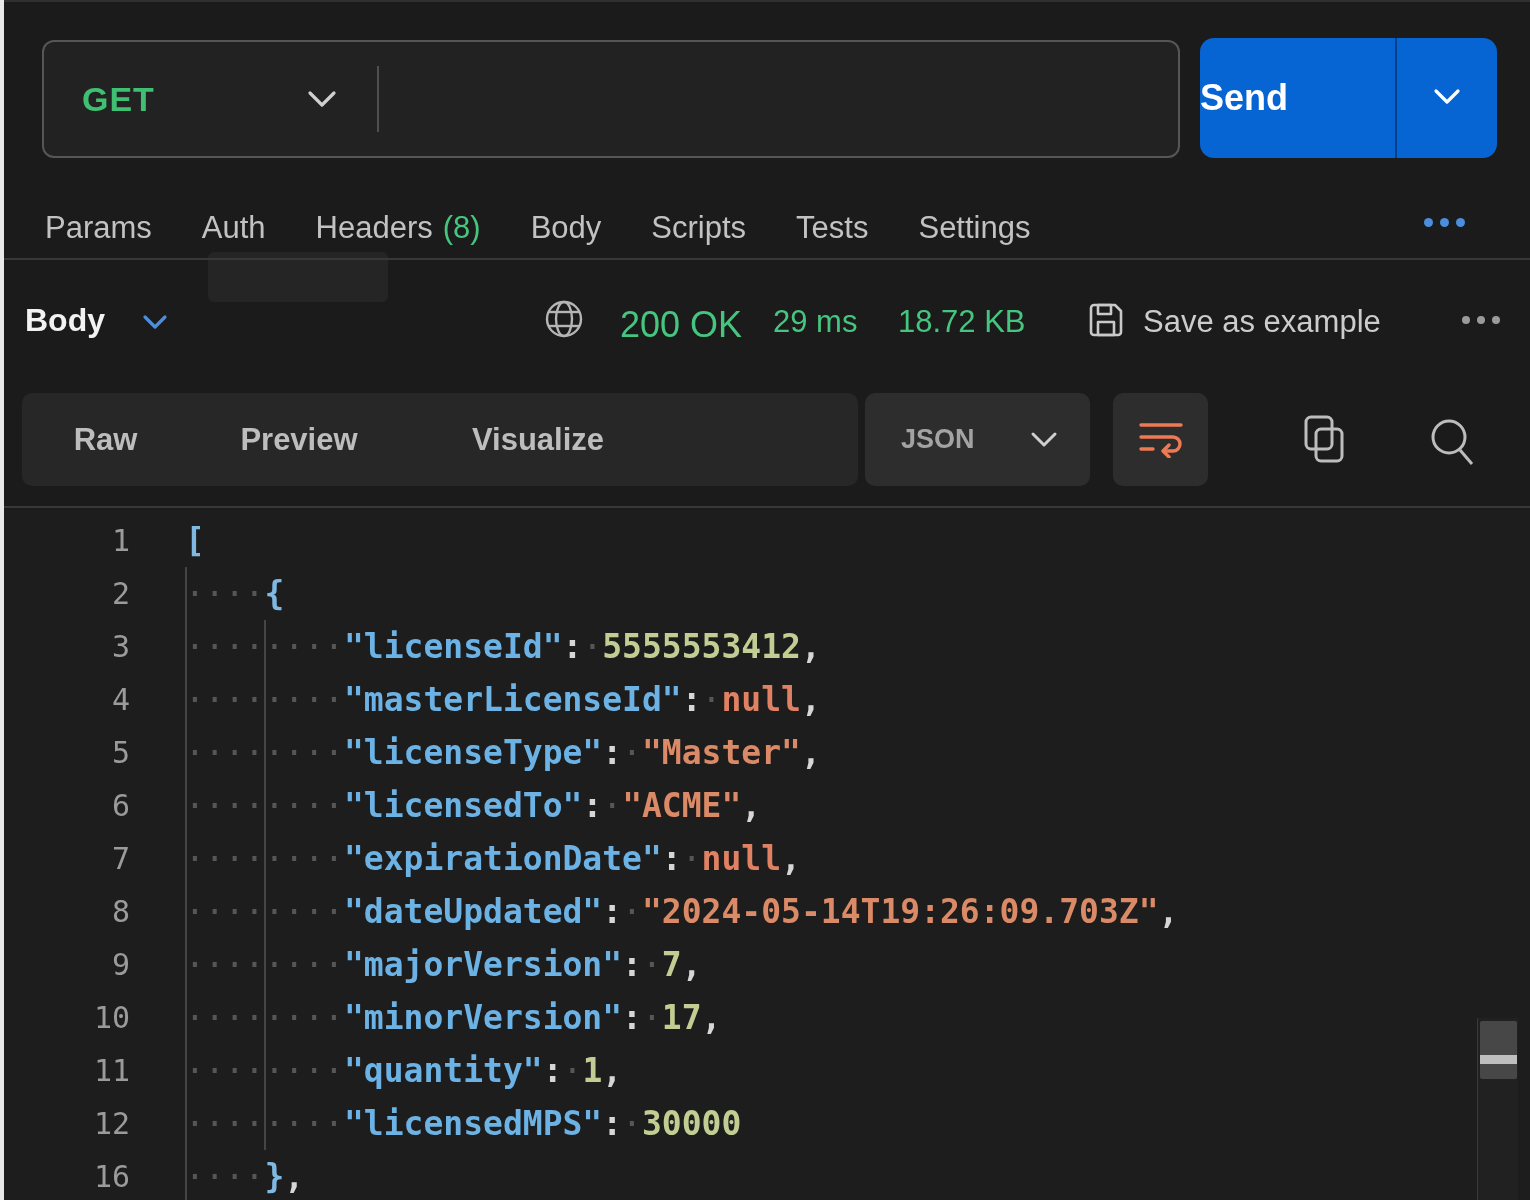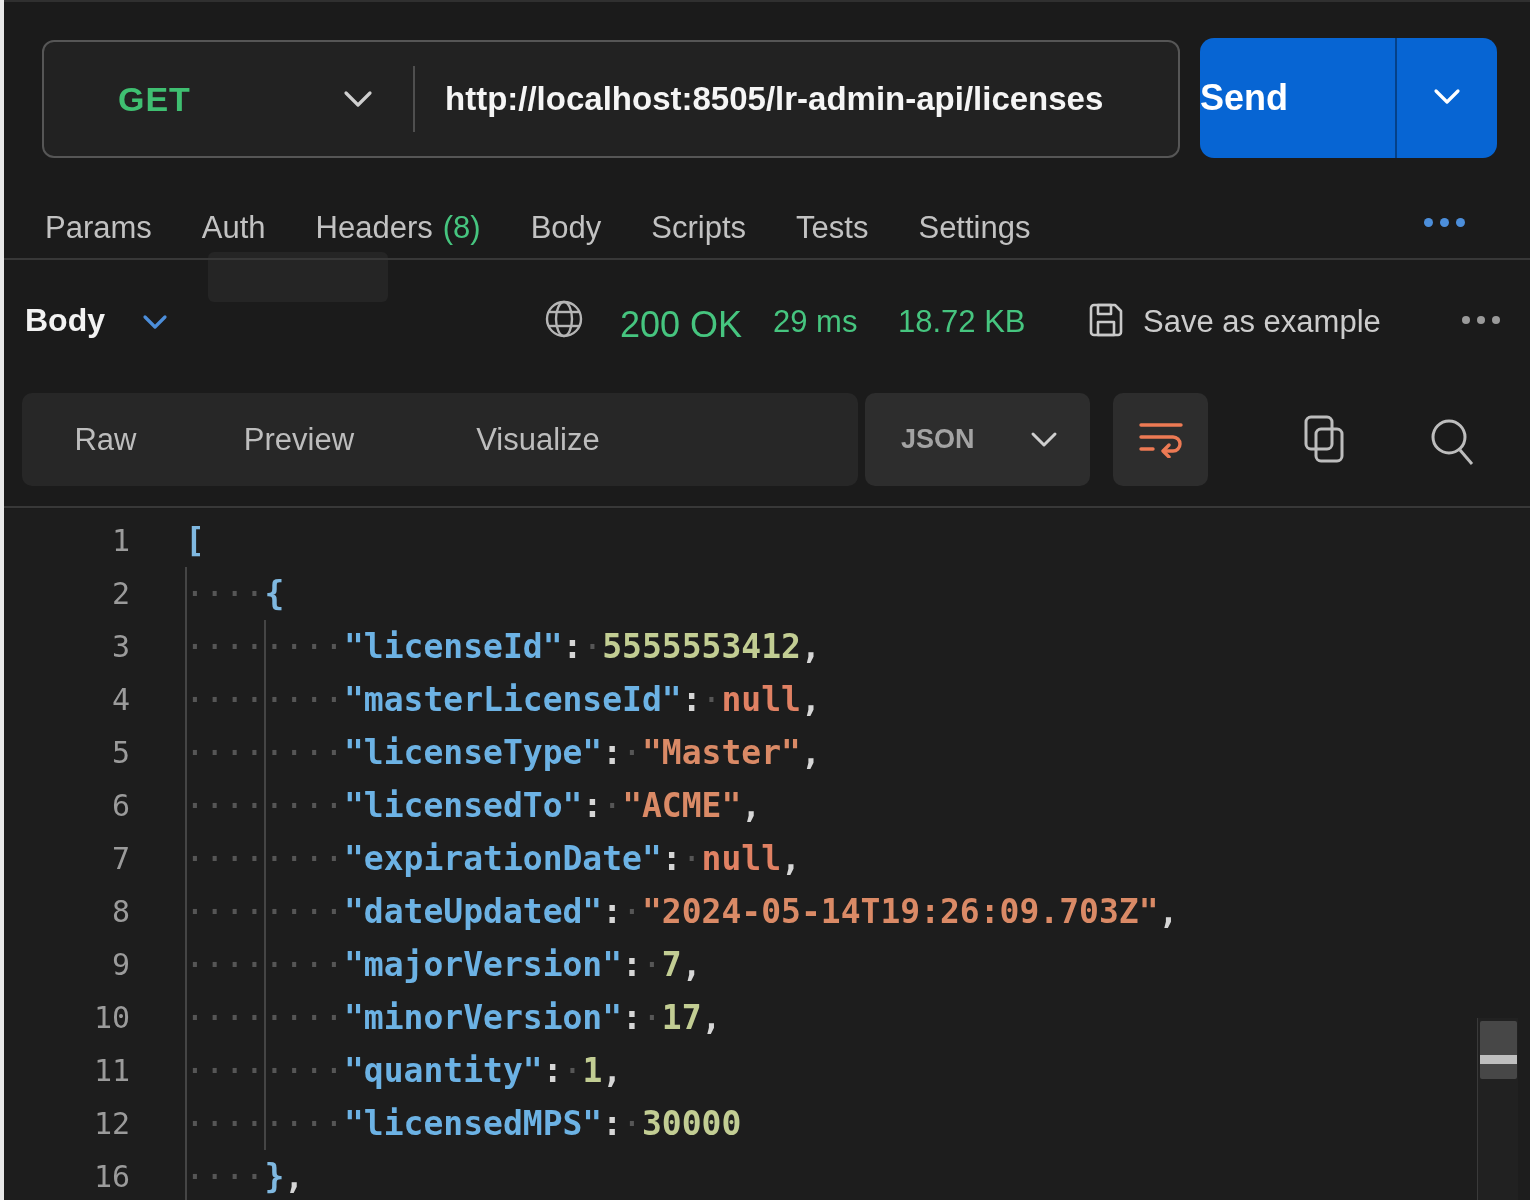--- a/index.html
+++ b/index.html
@@ -11,21 +11,21 @@
     overflow: hidden;
     color: #e0e0e0;
   }
   
   .edge-left  { position:absolute; left:0; top:0; width:4px; height:1200px; background:#e9e9e9; z-index:60; }
   .edge-top   { position:absolute; left:0; top:0; width:1530px; height:2px; background:#303030; z-index:59; }
 
   
   .request-bar { position:absolute; left:42px; top:40px; width:1138px; height:118px;
     border:2px solid var(--panel-border,#565656); border-radius:12px; background:#222222;
-    display:flex; align-items:center;padding-left:36px; }
+    display:flex; align-items:center; }
   .method-select { width:333px; height:100%; display:flex; align-items:center; cursor:pointer; position:relative; }
   .method-label { margin-left:38px; font-size:34px; font-weight:700; letter-spacing:1px; color:var(--method-green,#3fbf71); }
   .method-chevron { position:absolute; right:40px; color:#cfcfcf; display:flex; }
   .bar-divider { width:2px; height:66px; background:#4f4f4f; flex:none; }
   .url-input { flex:1; height:100%; background:transparent; border:none; outline:none;
     color:#f5f5f5; font-size:33px; font-weight:700; font-family:"Liberation Sans",sans-serif; padding-left:30px; }
 
   .send-split { position:absolute; left:1200px; top:38px; width:297px; height:120px;
     border-radius:14px; overflow:hidden; display:flex; background:var(--send-blue,#0765d3); }
   .send-main { width:195px; height:100%; display:flex; align-items:center; 
@@ -54,21 +54,21 @@
   .meta-time   { position:absolute; left:773px; top:12px; font-size:31px; font-weight:500; color:var(--status-green,#46c57f); }
   .meta-size   { position:absolute; left:898px; top:12px; font-size:31px; font-weight:500; color:var(--status-green,#46c57f); }
   .save-icon { position:absolute; left:1084px; top:6px; color:#c9c9c9; cursor:pointer; }
   .save-label { position:absolute; left:1143px; top:12px; font-size:31px; color:#cccccc; cursor:pointer; }
   .meta-more { position:absolute; left:1462px; top:24px; color:#9a9a9a; }
   .meta-more i { width:8px; height:8px; }
 
   
   .response-toolbar { position:absolute; left:0; top:393px; width:1530px; height:93px; }
   .view-tabs { position:absolute; left:22px; top:0; height:93px; width:836px; background:#272727; border-radius:10px; display:flex; }
-  .seg { display:flex; align-items:center; justify-content:center; font-size:31px; font-weight:400;
+  .seg { display:flex; align-items:center; justify-content:center; font-size:31px; font-weight:700;
     color:#bdbdbd; cursor:pointer; border-radius:10px; padding:0 8px; }
   .seg.active { background:#3e3e3e; color:#ffffff; font-weight:700; }
   .format-btn { position:absolute; left:865px; top:0; width:225px; height:93px; background:#2d2d2d; border-radius:10px;
     display:flex; align-items:center; cursor:pointer; }
   .format-label { margin-left:36px; font-size:27px; font-weight:600; color:#a3a3a3; }
   .format-chevron { margin-left:auto; margin-right:32px; color:#cfcfcf; display:flex; }
   .wrap-btn { position:absolute; left:1113px; top:0; width:95px; height:93px; background:#2d2d2d; border-radius:10px;
     display:flex; align-items:center; justify-content:center; color:var(--wrap-orange,#ed7a54); cursor:pointer; }
   .copy-btn   { position:absolute; left:1300px; top:20px; color:#bdbdbd; cursor:pointer; }
   .search-btn { position:absolute; left:1426px; top:20px; color:#bdbdbd; cursor:pointer; }
@@ -102,21 +102,20 @@
 <div class="request-bar">
   <div class="method-select">
     <span class="method-label">GET</span>
     <span class="method-chevron">
       <svg width="30" height="18" viewBox="0 0 30 18">
           <polyline points="3,3 15,15 27,3" fill="none" stroke="currentColor" stroke-width="3.2" stroke-linecap="round" stroke-linejoin="round"></polyline>
         </svg>
     </span>
   </div>
   <div class="bar-divider"></div>
-  <input class="url-input" spellcheck="false" value="http://localhost:8505/lr-admin-api/licenses" style="">
 </div>
 
 <div class="send-split">
   <div class="send-main">
     <span>Send</span>
   </div>
   <div class="send-sep"></div>
   <div class="send-caret">
     <span>
       <svg width="28" height="17" viewBox="0 0 28 17">

